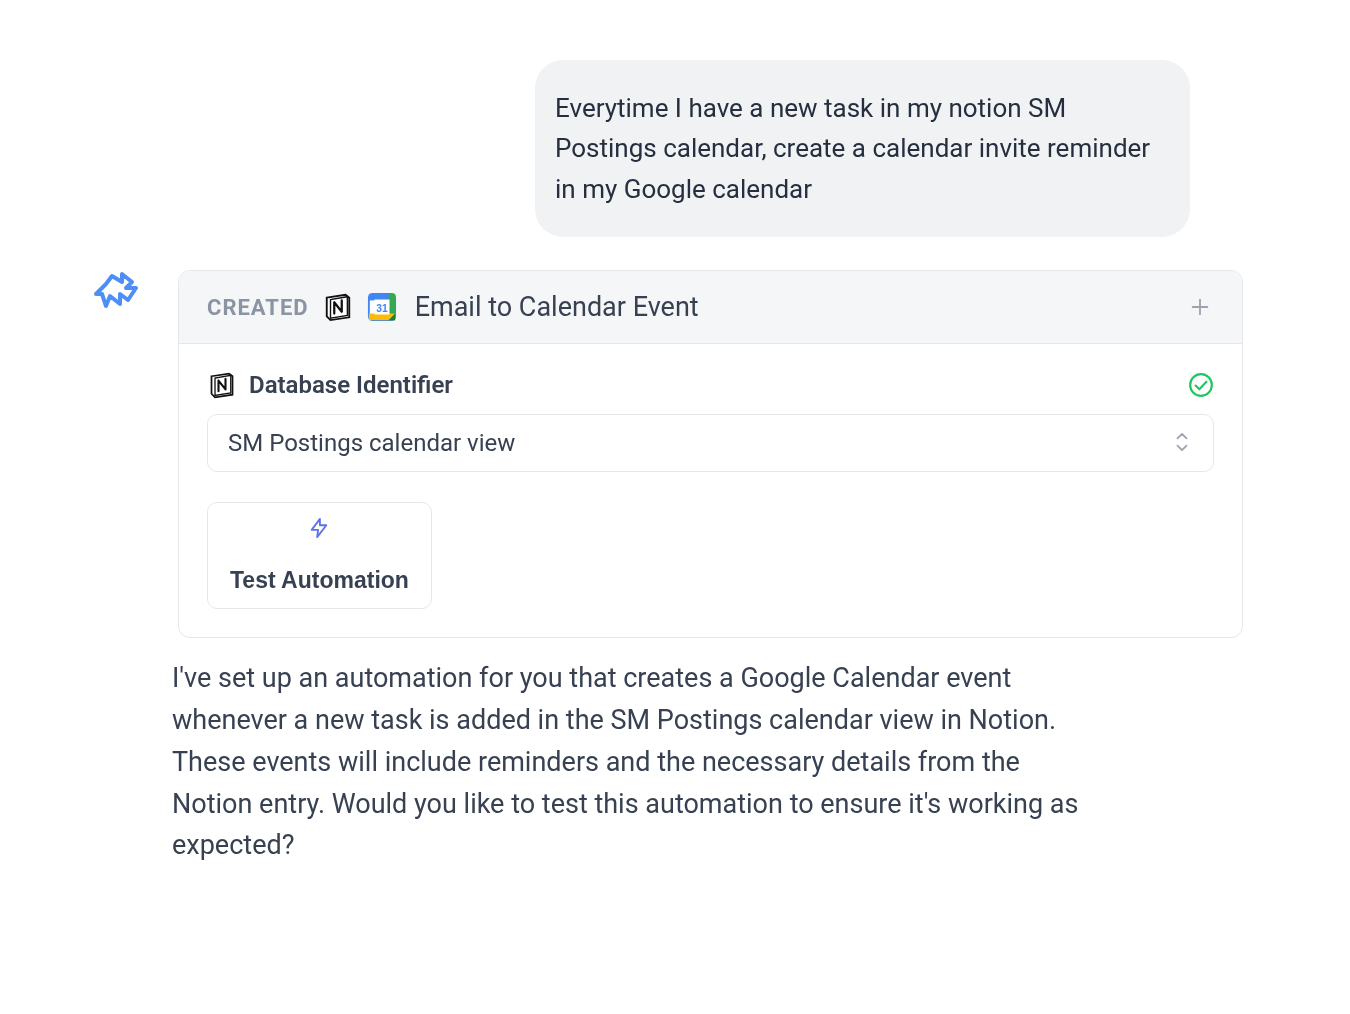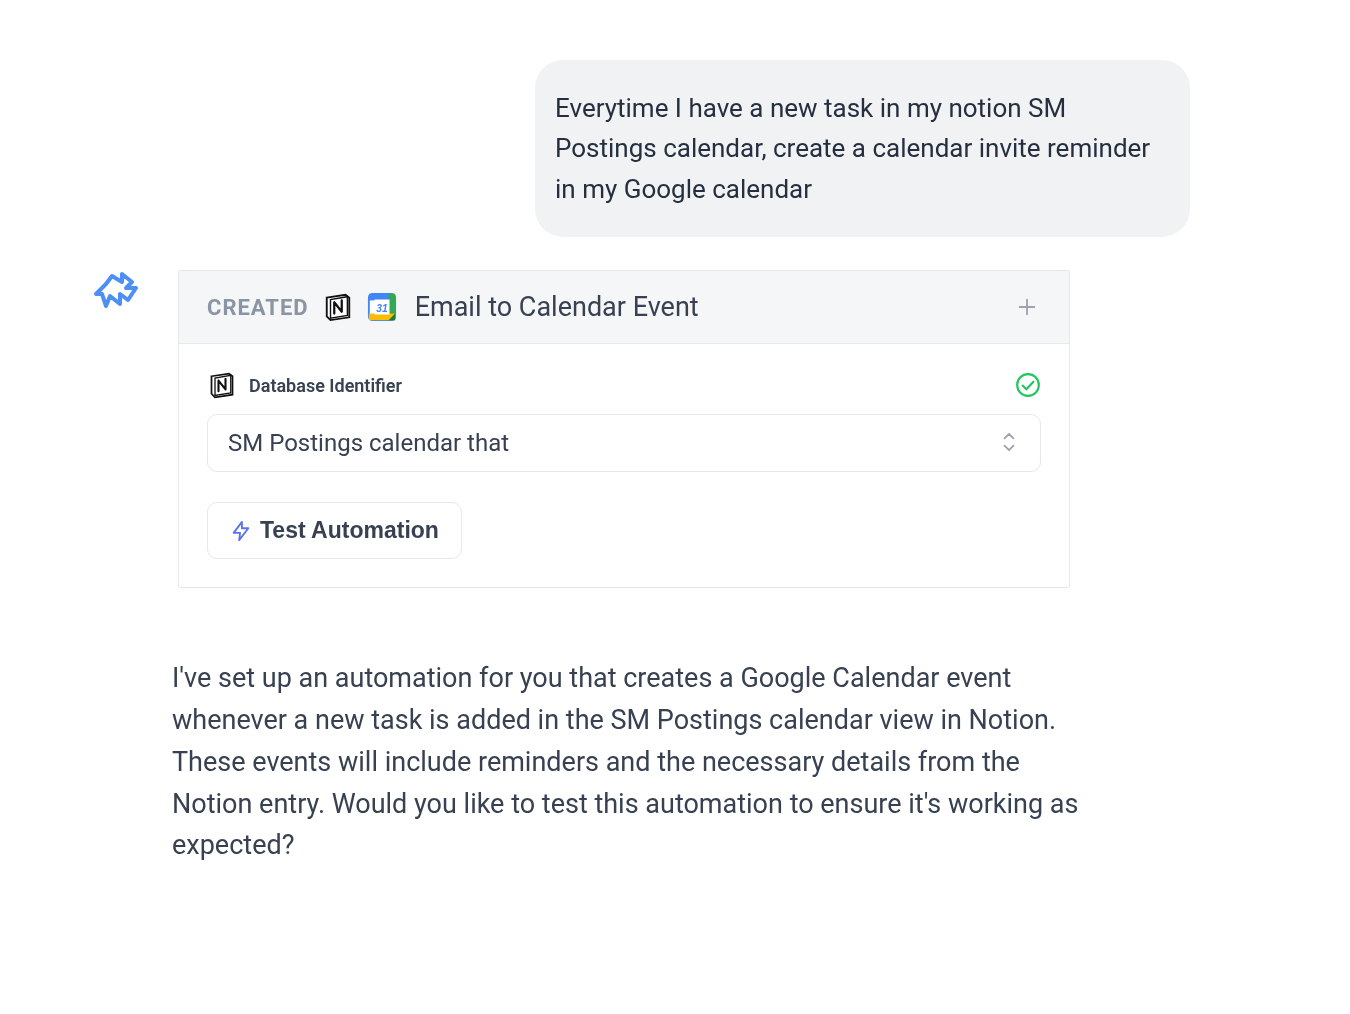--- a/index.html
+++ b/index.html
@@ -27,23 +27,23 @@
       position: absolute;
       left: 92px;
       top: 270px;
       width: 48px;
       height: 48px;
     }
     .card {
       position: absolute;
       left: 178px;
       top: 270px;
-      width: 892px;
+      width: 1065px;
       border: 1px solid #e5e7eb;
-      border-radius: 2px;
+      border-radius: 12px;
       background: #fff;
       overflow: hidden;
     }
     .card-header {
       display: flex;
       align-items: center;
       gap: 14px;
       padding: 20px 28px;
       background: #f5f6f8;
       border-bottom: 1px solid #e5e7eb;
@@ -53,21 +53,21 @@
       font-weight: 700;
       letter-spacing: 1px;
       color: #8b94a3;
     }
     .notion-icon {
       width: 30px; height: 30px;
       display: inline-flex; align-items: center; justify-content: center;
     }
     .gcal-icon {
       width: 30px; height: 30px;
-      display: inline-flex; align-items: center; justify-content: flex-start; font-style: italic;
+      display: inline-flex; align-items: center; justify-content: flex-start;
     }
     .card-title {
       font-size: 27px;
       font-weight: 400;
       color: #374151;
       margin-left: 4px;
     }
     .plus-btn {
       margin-left: auto;
       width: 28px; height: 28px;
@@ -80,21 +80,21 @@
     .card-body {
       padding: 26px 28px 28px 28px;
     }
     .field-label-row {
       display: flex;
       align-items: center;
       gap: 12px;
       margin-bottom: 14px;
     }
     .field-label {
-      font-size: 18px;
+      font-size: 24px;
       font-weight: 600;
       color: #374151;
     }
     .check-badge {
       margin-left: auto;
       width: 26px; height: 26px;
       color: #22c55e;
     }
     .select-box {
       width: 100%;
@@ -109,29 +109,30 @@
       cursor: pointer;
     }
     .select-caret {
       color: #9ca3af;
       width: 20px; height: 28px;
     }
     .test-btn {
       margin-top: 30px;
       display: inline-flex;
       align-items: center;
-      gap: 8px;
+      gap: 28px;
       border: 1px solid #e5e7eb;
       border-radius: 10px;
       padding: 14px 22px;
       font-size: 23px;
       font-weight: 600;
       color: #374151;
       background: #fff;
       cursor: pointer;
+      flex-direction: column;
     }
     .bolt { color: #5b72ec; width: 22px; height: 22px; }
     .reply-text {
       position: absolute;
       left: 172px;
       top: 658px;
       width: 920px;
       font-size: 27px;
       line-height: 1.55;
       color: #374151;
@@ -196,21 +197,21 @@
       <span class="field-label">Database Identifier</span>
       <span class="check-badge">
         <svg viewBox="0 0 24 24" width="26" height="26">
           <circle cx="12" cy="12" r="10" fill="none" stroke="#22c55e" stroke-width="2"></circle>
           <path d="M7 12.5 L10.5 16 L17 9" fill="none" stroke="#22c55e" stroke-width="2" stroke-linecap="round" stroke-linejoin="round"></path>
         </svg>
       </span>
     </div>
 
     <div class="select-box">
-      <span>SM Postings calendar that</span>
+      <span>SM Postings calendar view</span>
       <span class="select-caret">
         <svg viewBox="0 0 20 28" width="18" height="26">
           <path d="M5 10 L10 5 L15 10" fill="none" stroke="#9ca3af" stroke-width="2" stroke-linecap="round" stroke-linejoin="round"></path>
           <path d="M5 18 L10 23 L15 18" fill="none" stroke="#9ca3af" stroke-width="2" stroke-linecap="round" stroke-linejoin="round"></path>
         </svg>
       </span>
     </div>
 
     <button class="test-btn">
       <span class="bolt">

